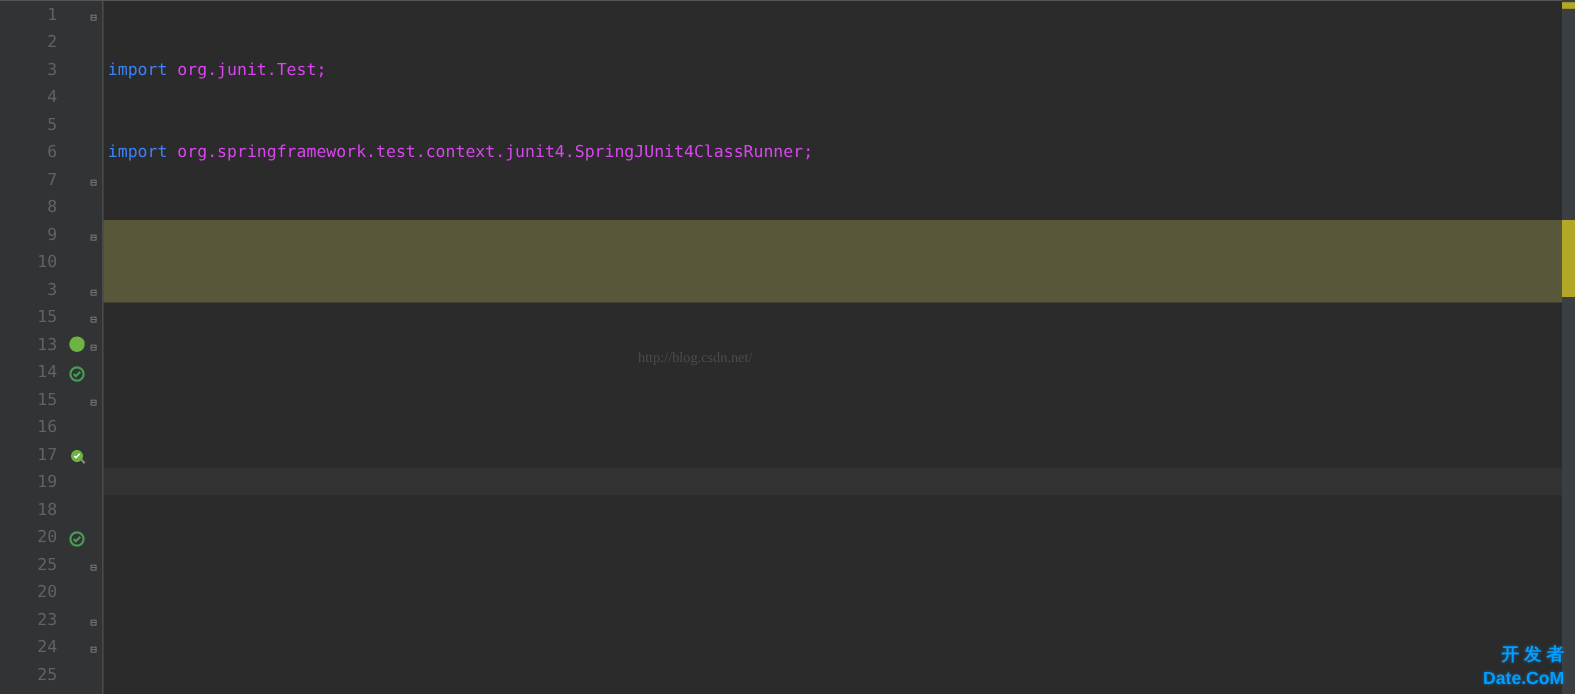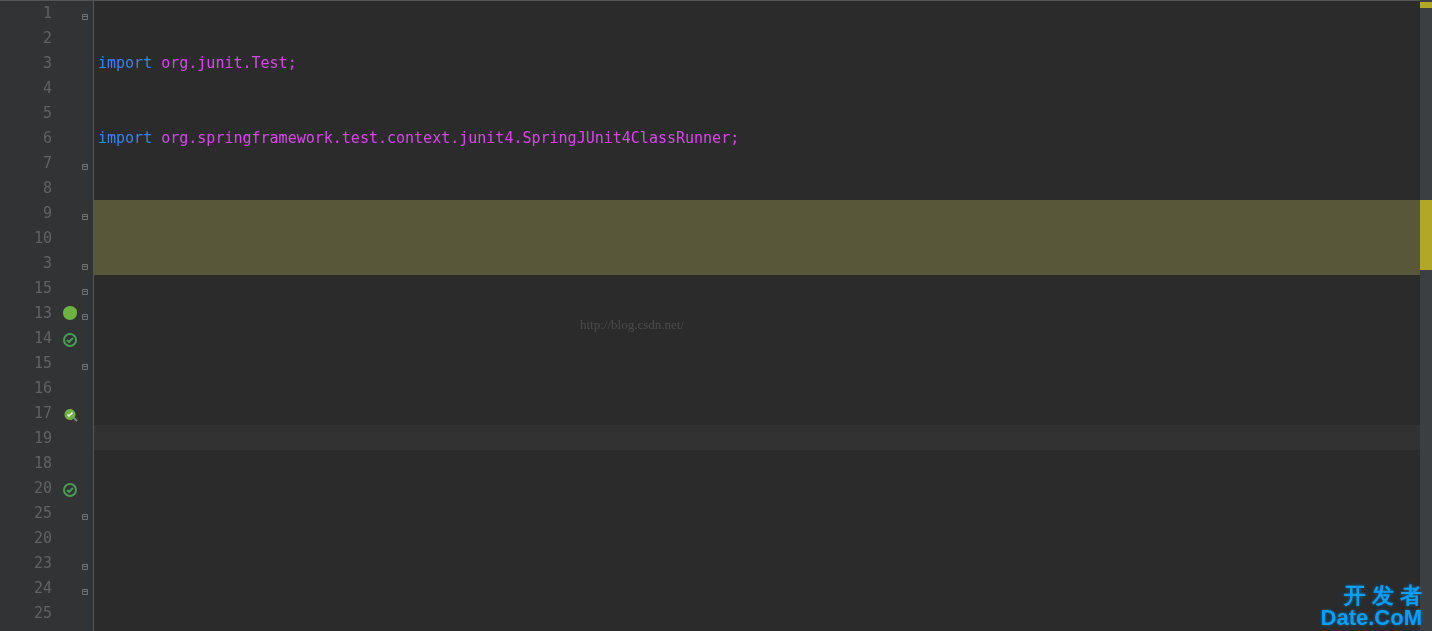--- a/index.html
+++ b/index.html
@@ -104,21 +104,21 @@
     height: 6px;
     background: #b2a727;
   }
   .watermark-logo {
     position: absolute;
     right: 10px;
     bottom: 2px;
     color: #009fff;
     font-family: Arial, sans-serif;
     font-weight: bold;
-    font-size: 22px;
+    font-size: 16px;
     text-align: right;
     line-height: 22px;
     text-shadow: 0 0 3px rgba(0,150,255,0.6);
   }
   .watermark-blog {
     position: absolute;
     left: 580px;
     top: 312px;
     color: rgba(150,150,150,0.3);
     font-size: 13px;

